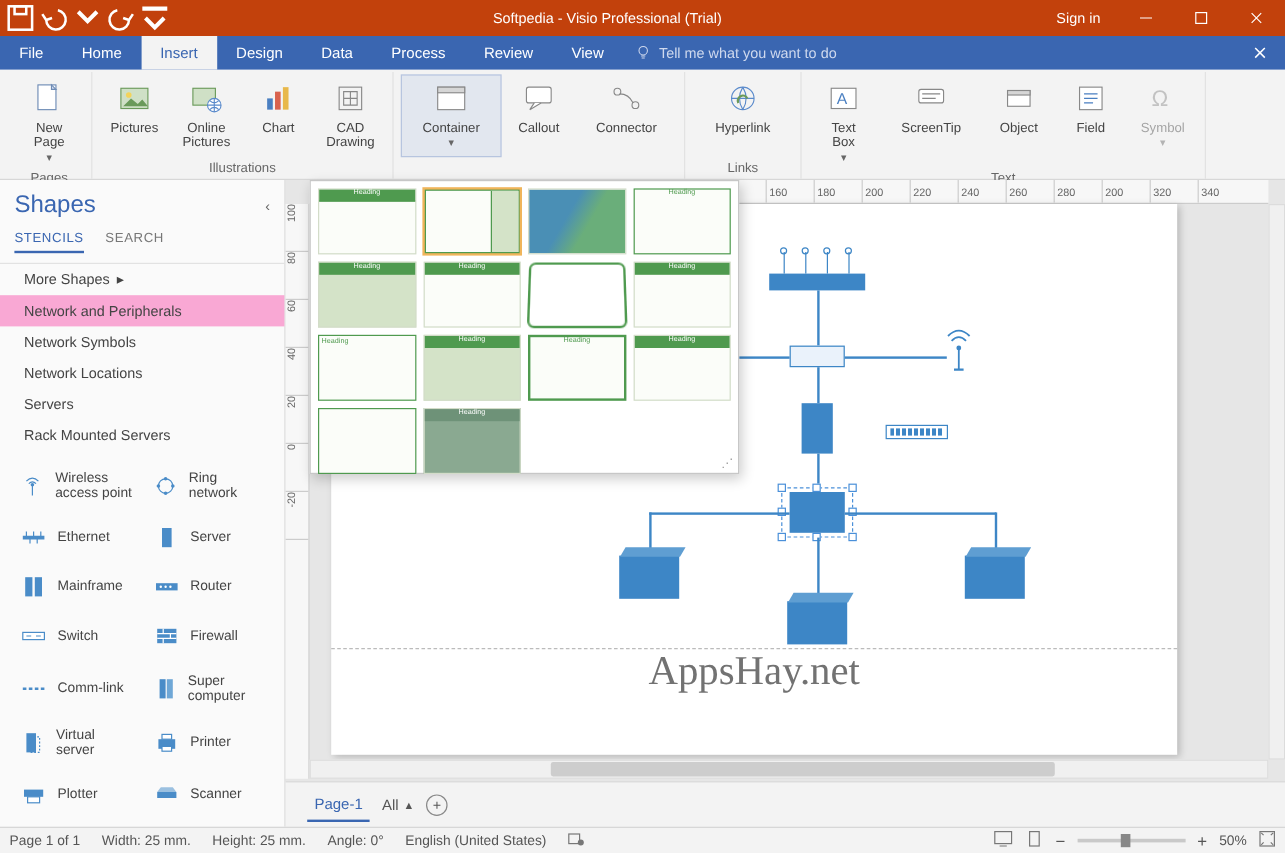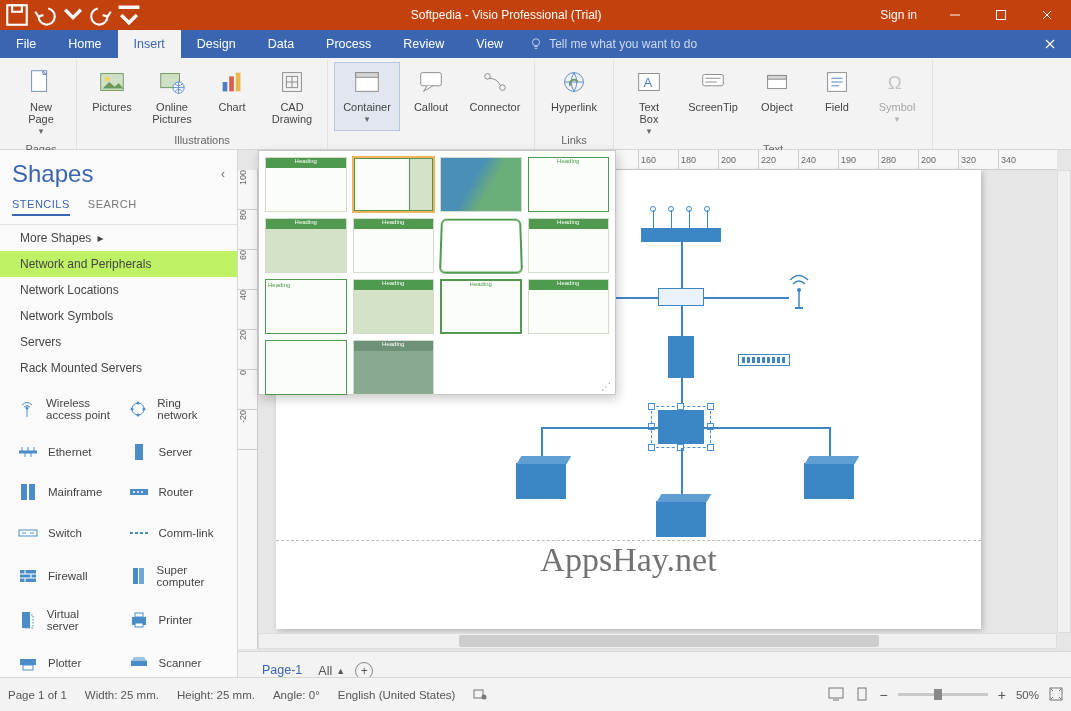--- a/index.html
+++ b/index.html
@@ -22,36 +22,36 @@
 .tabrow .bulb { display: flex; align-items: center; gap: 6px; padding: 0 10px; color: #cfd9ee; font-size: 12px; }
 .tabrow .collapse { position: absolute; right: 6px; top: 0; width: 30px; height: 28px; display:flex; align-items:center; justify-content:center; }
 
 
 .ribbon { height: 92px; background: #f3f3f3; border-bottom: 1px solid #d7d7d7; display: flex; align-items: stretch; padding: 2px 6px 0 6px; }
 .rgroup { display: flex; flex-direction: column; border-right: 1px solid #e2e2e2; padding: 2px 6px 0 6px; }
 .rgroup .btns { display: flex; gap: 2px; flex:1; }
 .rbtn { display: flex; flex-direction: column; align-items: center; justify-content: flex-start; width: 58px; padding: 2px 2px; gap: 2px; cursor: pointer; font-size: 11px; color: #444; text-align:center; line-height: 1.1; border:1px solid transparent;}
 .rbtn .ricon { width: 34px; height: 34px; display:flex; align-items:center; justify-content:center; }
 .rbtn .ricon svg { width: 30px; height: 30px; }
-.rbtn.wide { width: 66px; }
+.rbtn.wide { width: 84px; }
 .rbtn.active { background: #e2e7ef; border:1px solid #b7c5df; }
 .rbtn .dd { font-size: 9px; color:#666; }
 .rgroup .glabel { text-align: center; font-size: 11px; color: #666; padding: 3px 0; }
 
 
 .workspace { position: absolute; top: 150px; left: 0; right: 0; bottom: 22px; display: flex; background: #e6e6e6; }
 .shapes { width: 238px; background: #fafafa; border-right: 1px solid #d7d7d7; display: flex; flex-direction: column; font-size: 12px; color: #444; }
 .shapes-head { padding: 10px 12px 4px 12px; display:flex; align-items:center; justify-content:space-between; }
-.shapes-head h1 { color: #3a66b1; font-size: 24px; font-weight: 400; }
+.shapes-head h1 { color: #3a66b1; font-size: 20px; font-weight: 400; }
 .shapes-head .chev { color:#666; }
 .sub-tabs { display: flex; gap: 18px; padding: 6px 12px 8px 12px; font-size: 11px; letter-spacing: .5px; color:#777; }
 .sub-tabs .sel { color: #3a66b1; border-bottom: 2px solid #3a66b1; padding-bottom:4px; }
 .stencil-list { border-top:1px solid #e2e2e2; }
 .stencil-list > div { padding: 6px 20px; border-bottom:0; display:flex; align-items:center; gap:6px; }
-.stencil-list > div.sel { background: #bef264; }
+.stencil-list > div.sel { background: #f9a8d4; }
 .shape-grid { flex:1; overflow:auto; padding: 8px 8px; display:grid; grid-template-columns: 1fr 1fr; gap: 4px 0; }
 .shape-grid .cell { display:flex; align-items:center; gap:8px; padding: 5px 8px; font-size:11.5px; color:#444; }
 .shape-grid .cell .sqicon { width:24px; height:20px; display:flex; align-items:center; justify-content:center; }
 
 
 .canvas-wrap { flex:1; position:relative; background:#e6e6e6; }
 .horiz-ruler { position:absolute; top:0; left:20px; right:14px; height:20px; background:#f7f7f7; border-bottom:1px solid #ccc; overflow:hidden; display:flex; font-size:9px; color:#666;}
 .horiz-ruler span { width:40px; text-align:left; padding-left:2px; border-left:1px solid #ccc; line-height:20px; }
 .vert-ruler { position:absolute; top:20px; left:0; width:20px; bottom:40px; background:#f7f7f7; border-right:1px solid #ccc; display:flex; flex-direction:column; font-size:9px; color:#666; align-items:center;}
 .vert-ruler span { height:40px; writing-mode: vertical-rl; transform: rotate(180deg); border-top:1px solid #ccc; width:100%; text-align:right; padding-top:2px;}
@@ -80,21 +80,21 @@
 .diagram { position:absolute; inset:0; }
 .node { position:absolute; background:#3d86c6; }
 .node.outline { background:none; border:1.5px solid #3d86c6;}
 .line { position:absolute; background:#3d86c6;}
 .sel-handles { position:absolute; border:1px dashed #4a90d9;}
 .sel-handles .h { position:absolute; width:7px;height:7px; background:#fff; border:1px solid #4a90d9;}
 .watermark {position:absolute; left:50%; transform:translateX(-50%); bottom:50px; font-size:34px; font-family: "Brush Script MT", cursive; color:#5a5a5a; opacity:.85; text-shadow:1px 1px 0 #fff;}
 .dashed { position:absolute; left:0; right:0; border-top:1.5px dashed #bbb;}
 
 
-.statusbar { position:absolute; bottom:0; left:0; right:0; height:34px; background:#f3f3f3; border-top:1px solid #d7d7d7; display:flex; align-items:center; font-size:11.5px; color:#555; padding:0 8px; gap:18px;}
+.statusbar { position:absolute; bottom:0; left:0; right:0; height:22px; background:#f3f3f3; border-top:1px solid #d7d7d7; display:flex; align-items:center; font-size:11.5px; color:#555; padding:0 8px; gap:18px;}
 .statusbar .right { margin-left:auto; display:flex; align-items:center; gap:10px;}
 .zoom-track { width:90px; height:3px; background:#c9c9c9; position:relative;}
 .zoom-track .zt-thumb { position:absolute; top:-4px; left:40%; width:8px; height:11px; background:#888;}
 </style>
 </head>
 <body>
 
 <div class="titlebar">
   <div class="qat">
     <div class="ico">
@@ -348,22 +348,22 @@
     <div class="sub-tabs">
       <span class="sel">STENCILS</span>
       <span>SEARCH</span>
     </div>
     <div class="stencil-list">
       <div>
           <span>More Shapes</span> 
           <span>▸</span>
         </div>
       <div class="sel">Network and Peripherals</div>
+      <div>Network Symbols</div>
       <div>Network Locations</div>
-      <div>Network Symbols</div>
       <div>Servers</div>
       <div>Rack Mounted Servers</div>
     </div>
     <div class="shape-grid">
       <div class="cell">
           <div class="sqicon">
             <svg width="22" height="20" viewBox="0 0 22 20">
               <path d="M11 18 v-9 M6 6 q5 -5 10 0 M8 8 q3 -3 6 0" stroke="#4a8cc8" fill="none"></path>
               <circle cx="11" cy="9" r="1.5" fill="#4a8cc8"></circle>
             </svg>
@@ -424,33 +424,33 @@
             <svg width="22" height="20" viewBox="0 0 22 20">
               <rect x="2" y="7" width="18" height="6" fill="#fff" stroke="#4a8cc8"></rect>
               <path d="M5 10 h4 M13 10 h4" stroke="#4a8cc8"></path>
             </svg>
           </div>
           <span>Switch</span>
         </div>
       <div class="cell">
           <div class="sqicon">
             <svg width="22" height="20" viewBox="0 0 22 20">
-              <path d="M2 10 h18" stroke="#4a8cc8" stroke-width="2" stroke-dasharray="3 2"></path>
-            </svg>
-          </div>
-          <span>Comm-link</span>
-        </div>
-      <div class="cell">
-          <div class="sqicon">
-            <svg width="22" height="20" viewBox="0 0 22 20">
               <rect x="3" y="4" width="16" height="12" fill="#4a8cc8"></rect>
               <path d="M3 8 h16 M3 12 h16 M8 4 v4 M14 8 v4 M8 12 v4" stroke="#fff"></path>
             </svg>
           </div>
           <span>Firewall</span>
+        </div>
+      <div class="cell">
+          <div class="sqicon">
+            <svg width="22" height="20" viewBox="0 0 22 20">
+              <path d="M2 10 h18" stroke="#4a8cc8" stroke-width="2" stroke-dasharray="3 2"></path>
+            </svg>
+          </div>
+          <span>Comm-link</span>
         </div>
       <div class="cell">
           <div class="sqicon">
             <svg width="22" height="20" viewBox="0 0 22 20">
               <rect x="6" y="2" width="5" height="16" fill="#4a8cc8"></rect>
               <rect x="12" y="2" width="5" height="16" fill="#6fa7d6"></rect>
             </svg>
           </div>
           <span>Super computer</span>
         </div>
@@ -503,21 +503,21 @@
         <span>60</span>
         <span>80</span>
         <span>100</span>
         <span>120</span>
         <span>140</span>
         <span>160</span>
         <span>180</span>
         <span>200</span>
         <span>220</span>
         <span>240</span>
-        <span>190</span>
+        <span>260</span>
         <span>280</span>
         <span>200</span>
         <span>320</span>
         <span>340</span>
     </div>
     <div class="vert-ruler">
       <span>100</span>
         <span>80</span>
         <span>60</span>
         <span>40</span>

